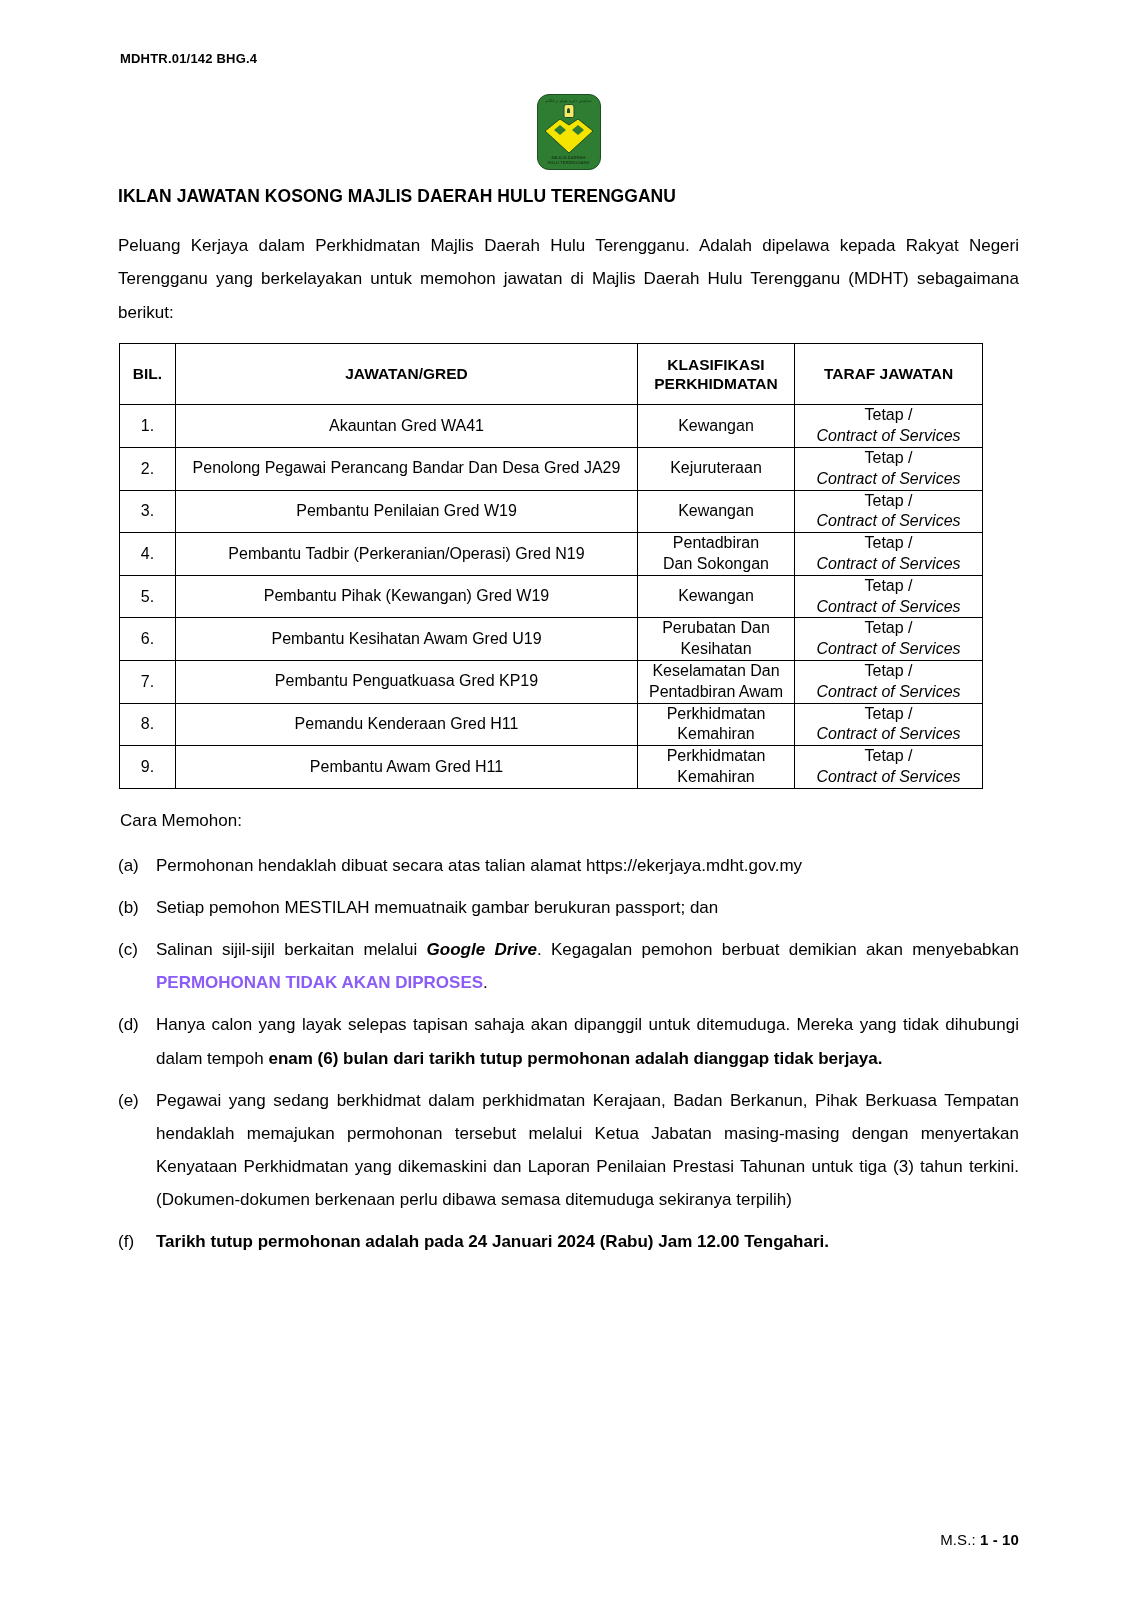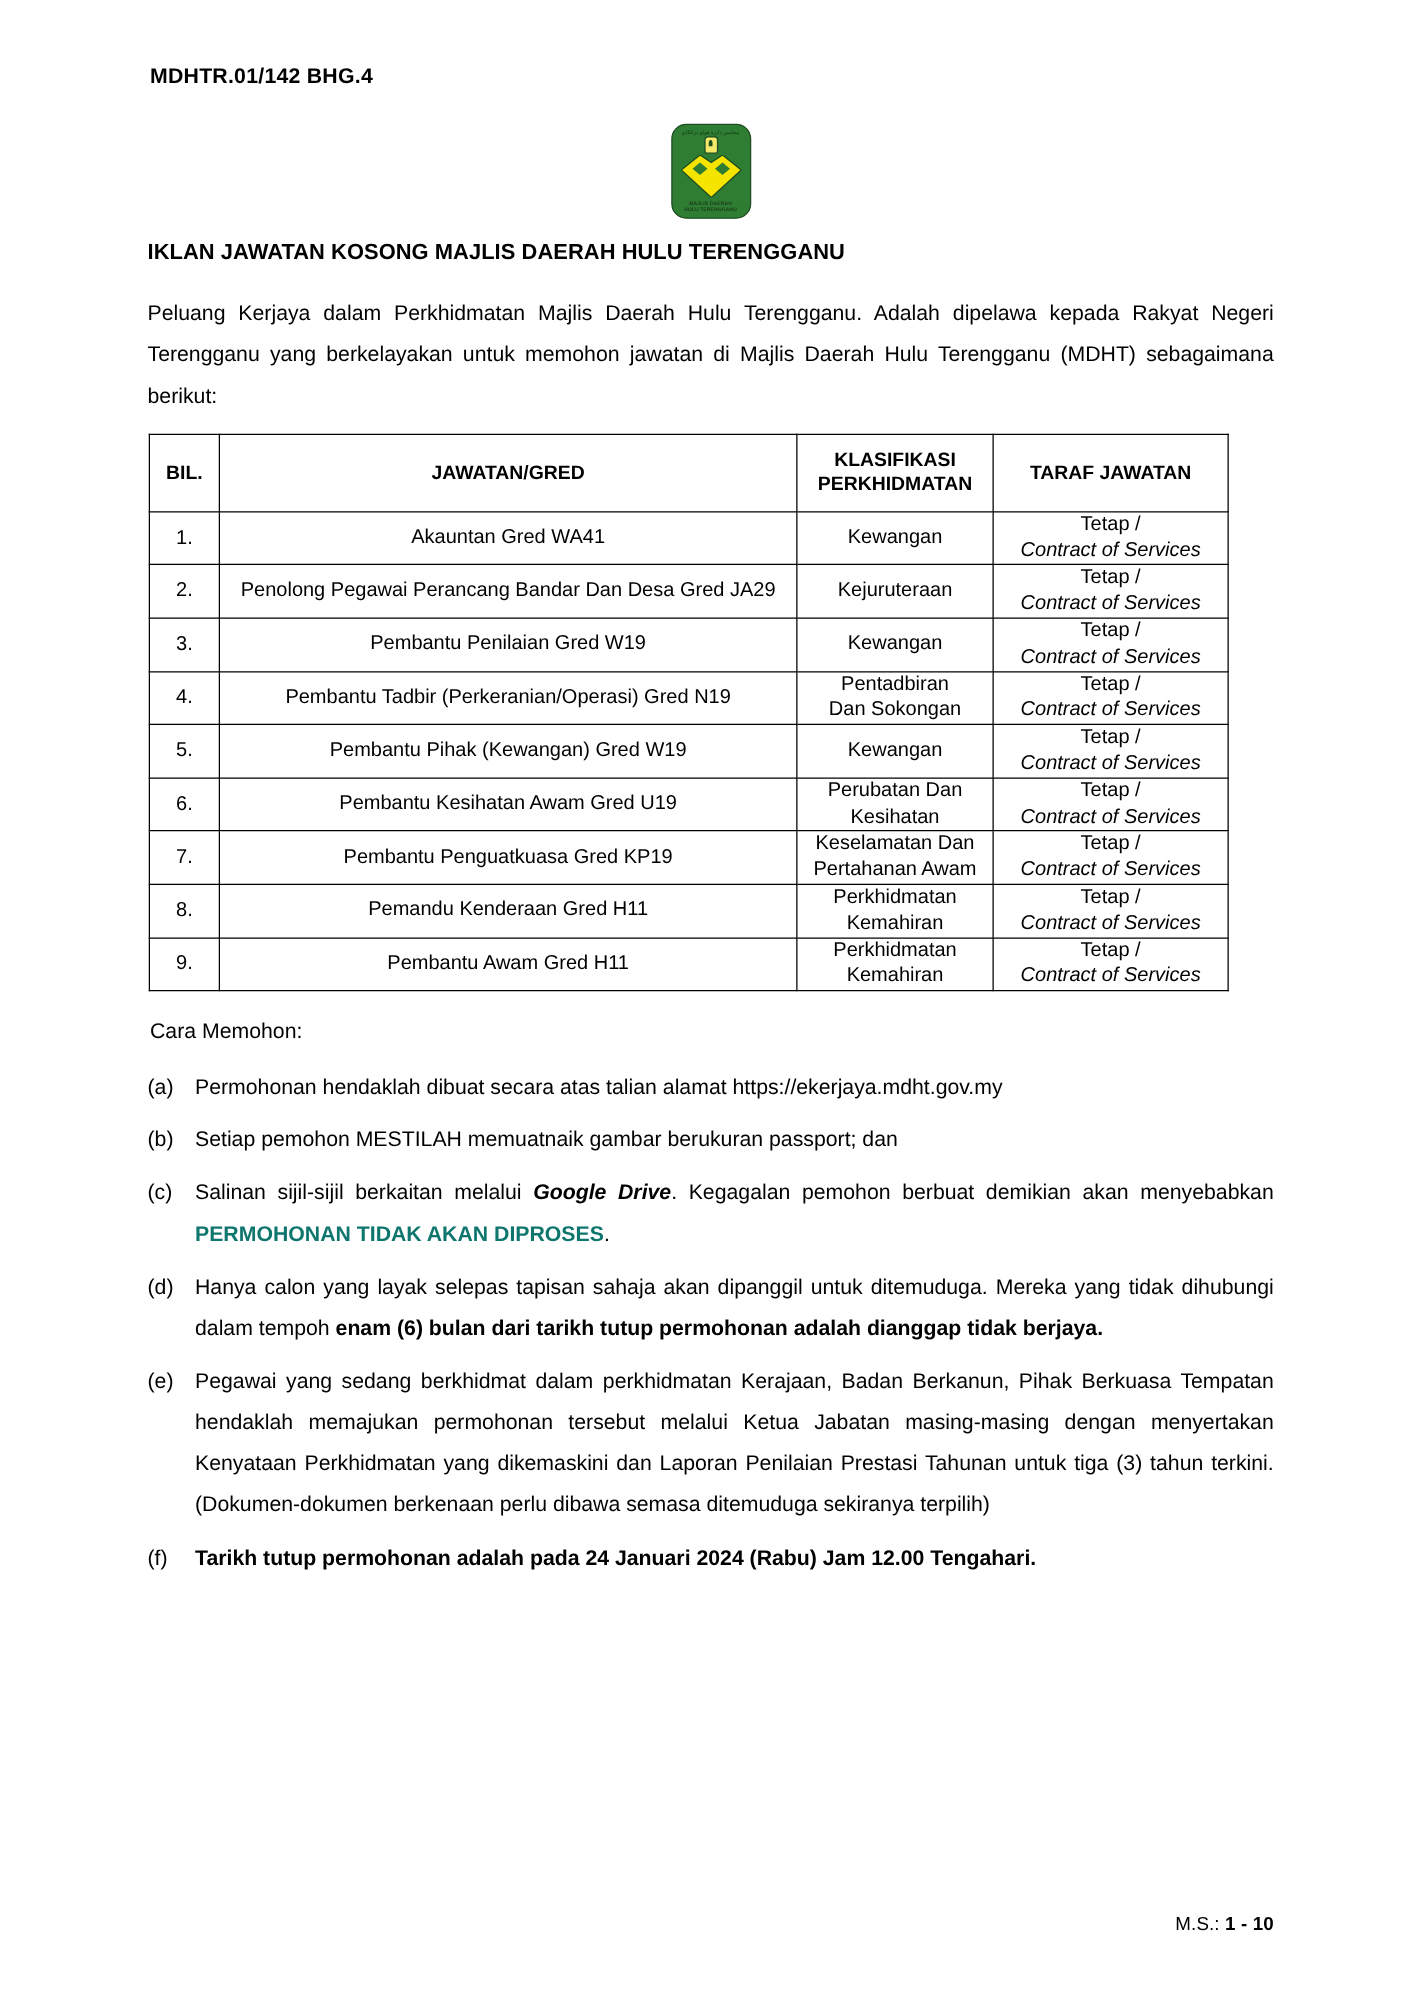--- a/index.html
+++ b/index.html
@@ -21,21 +21,21 @@
     position: absolute;
     top: 0; left: 0;
     width: 1131px;
     height: 1600px;
     box-sizing: border-box;
     padding: 52px 112px 40px 118px;
   }
 
   
   .doc-ref {
-    font-size: 17px;
+    font-size: 13px;
     font-weight: bold;
     letter-spacing: 0.2px;
     line-height: 1.1;
     margin: 0 0 0 2px;
   }
 
   
   .logo-wrap {
     display: flex;
     justify-content: center;
@@ -191,21 +191,21 @@
     left: 0;
     top: 0;
     width: 34px;
     text-align: left;
     font-size: 17px;
     line-height: 1.95;
   }
   ol.steps > li.nojust { text-align: left; }
   .b  { font-weight: bold; }
   .bi { font-weight: bold; font-style: italic; }
-  .red { color: #0f766e; font-weight: bold; }
+  .red { color: #8b5cf6; font-weight: bold; }
 
   
   .footer {
     position: absolute;
     right: 112px;
     bottom: 52px;
     font-size: 15px;
     letter-spacing: 0.1px;
   }
   .footer .pg { font-weight: bold; }
@@ -288,21 +288,21 @@
         </tr>
         <tr>
           <td class="c-bil">6.</td>
           <td class="c-job">Pembantu Kesihatan Awam Gred U19</td>
           <td class="c-klas"><span>Perubatan Dan</span><br><span>Kesihatan</span></td>
           <td class="c-tar"><span>Tetap /</span><br><span class="ital">Contract of Services</span></td>
         </tr>
         <tr>
           <td class="c-bil">7.</td>
           <td class="c-job">Pembantu Penguatkuasa Gred KP19</td>
-          <td class="c-klas"><span>Keselamatan Dan</span><br><span>Pertahanan Awam</span></td>
+          <td class="c-klas"><span>Keselamatan Dan</span><br><span>Pentadbiran Awam</span></td>
           <td class="c-tar"><span>Tetap /</span><br><span class="ital">Contract of Services</span></td>
         </tr>
         <tr>
           <td class="c-bil">8.</td>
           <td class="c-job">Pemandu Kenderaan Gred H11</td>
           <td class="c-klas"><span>Perkhidmatan</span><br><span>Kemahiran</span></td>
           <td class="c-tar"><span>Tetap /</span><br><span class="ital">Contract of Services</span></td>
         </tr>
         <tr>
           <td class="c-bil">9.</td>

